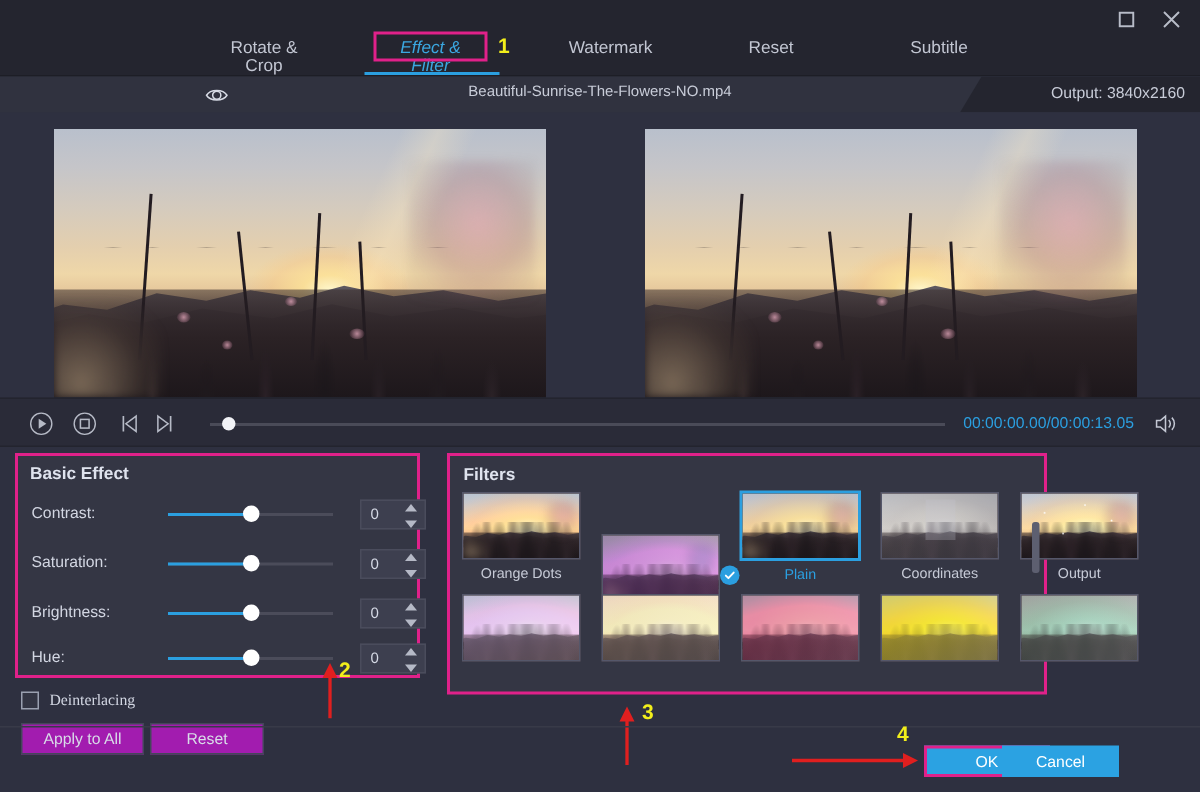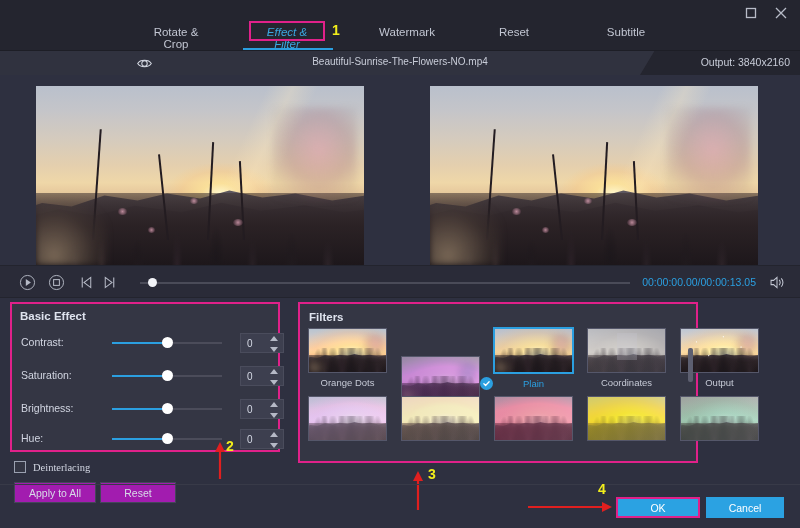--- a/index.html
+++ b/index.html
@@ -388,21 +388,21 @@
     width: 800px; height: 1px; background: #383a48;
   }
   .btn-primary {
     position: absolute; top: 199px;
     height: 21px;
     background: #2ba2e2;
     color: #ffffff; font-size: 10.5px;
     display: flex; align-items: center; justify-content: center;
   }
   .btn-ok { left: 616px; width: 84px; border: 2px solid #e0218a; }
-  .btn-cancel { left: 706px; width: 78px; }
+  .btn-cancel { left: 668px; width: 78px; }
   .mark-4 {
     position: absolute; left: 598px; top: 183px;
     color: #f2ee1b; font-size: 14px; font-weight: bold;
   }
   .arrow-4 {
     position: absolute; left: 528px; top: 203px;
     width: 85px; height: 12px;
   }
 </style>
 </head>

